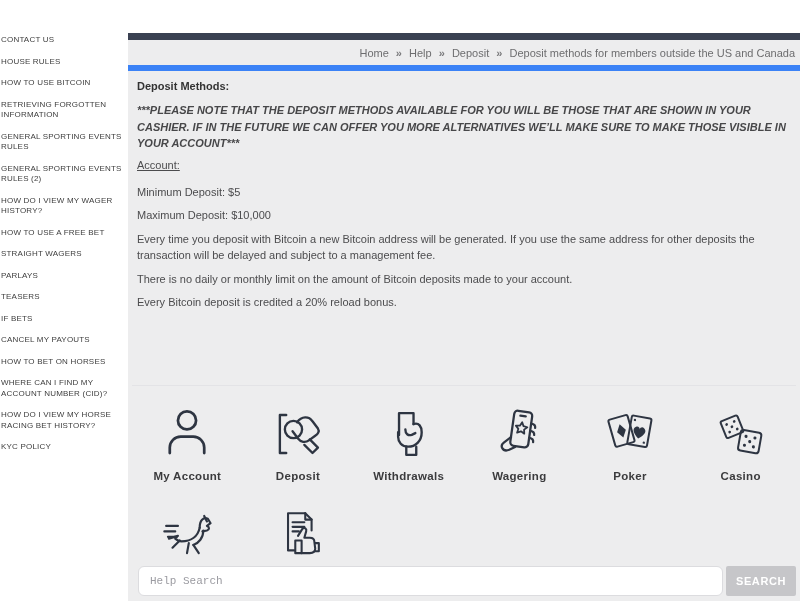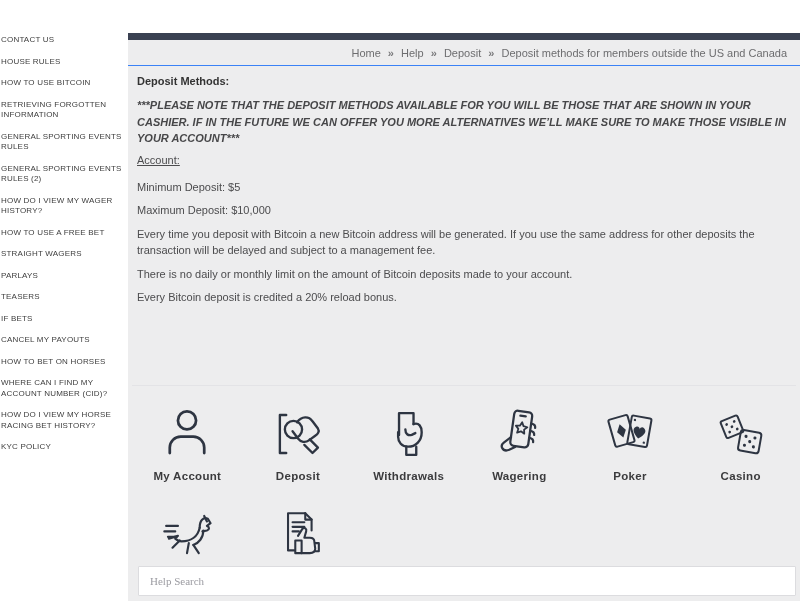--- a/index.html
+++ b/index.html
@@ -34,22 +34,22 @@
   .content {
     position: absolute;
     left: 128px; top: 33px; right: 0; bottom: 0;
     background: #ededee;
   }
   .topbar { height: 7px; background: #3a4152; }
   .breadcrumb {
     text-align: right;
     font-size: 11px;
     color: #6d6d6f;
-    padding: 7px 13px 6px;
-    border-bottom: 1px solid #3b82f6;
+    padding: 7px 5px 6px;
+    border-bottom: 6px solid #3b82f6;
     white-space: nowrap;
     overflow: hidden;
   }
   .breadcrumb .crumb { color: #6d6d6f; text-decoration: none; cursor: pointer; }
   .breadcrumb .crumb-current { cursor: default; }
   .breadcrumb .sep { margin: 0 4px; font-weight: 700; color: #7a7a7c; }
   .article {
     padding: 9px 12px 0 9px;
     font-size: 11px;
     color: #4c4c4e;
@@ -98,26 +98,26 @@
   
   .search-row {
     position: absolute;
     left: 10px; right: 4px; bottom: 5px;
     height: 30px;
     display: flex;
   }
   .search-input {
     flex: 1;
     border: 1px solid #dcdcdf;
-    border-radius: 1px;
+    border-radius: 6px;
     background: #fff;
     padding: 0 11px;
     font-size: 11px;
     color: #555;
-    font-family: Liberation Serif, serif;
+    font-family: Liberation Mono, monospace;
     outline: none;
   }
   .search-input::placeholder { color: #9b9ba1; }
   .search-button {
     width: 70px;
     margin-left: 3px;
     border: none;
     border-radius: 2px;
     background: #c6c6c9;
     color: #ffffff;
@@ -312,14 +312,15 @@
         </g>
           </svg>
       </span>
       <span class="category-label">Rules</span>
     </div>
 
   </div>
 
   <div class="search-row">
     <input class="search-input" type="text" placeholder="Help Search" style="">
+    <button class="search-button">SEARCH</button>
   </div>
 </main>
 
 </body></html>

